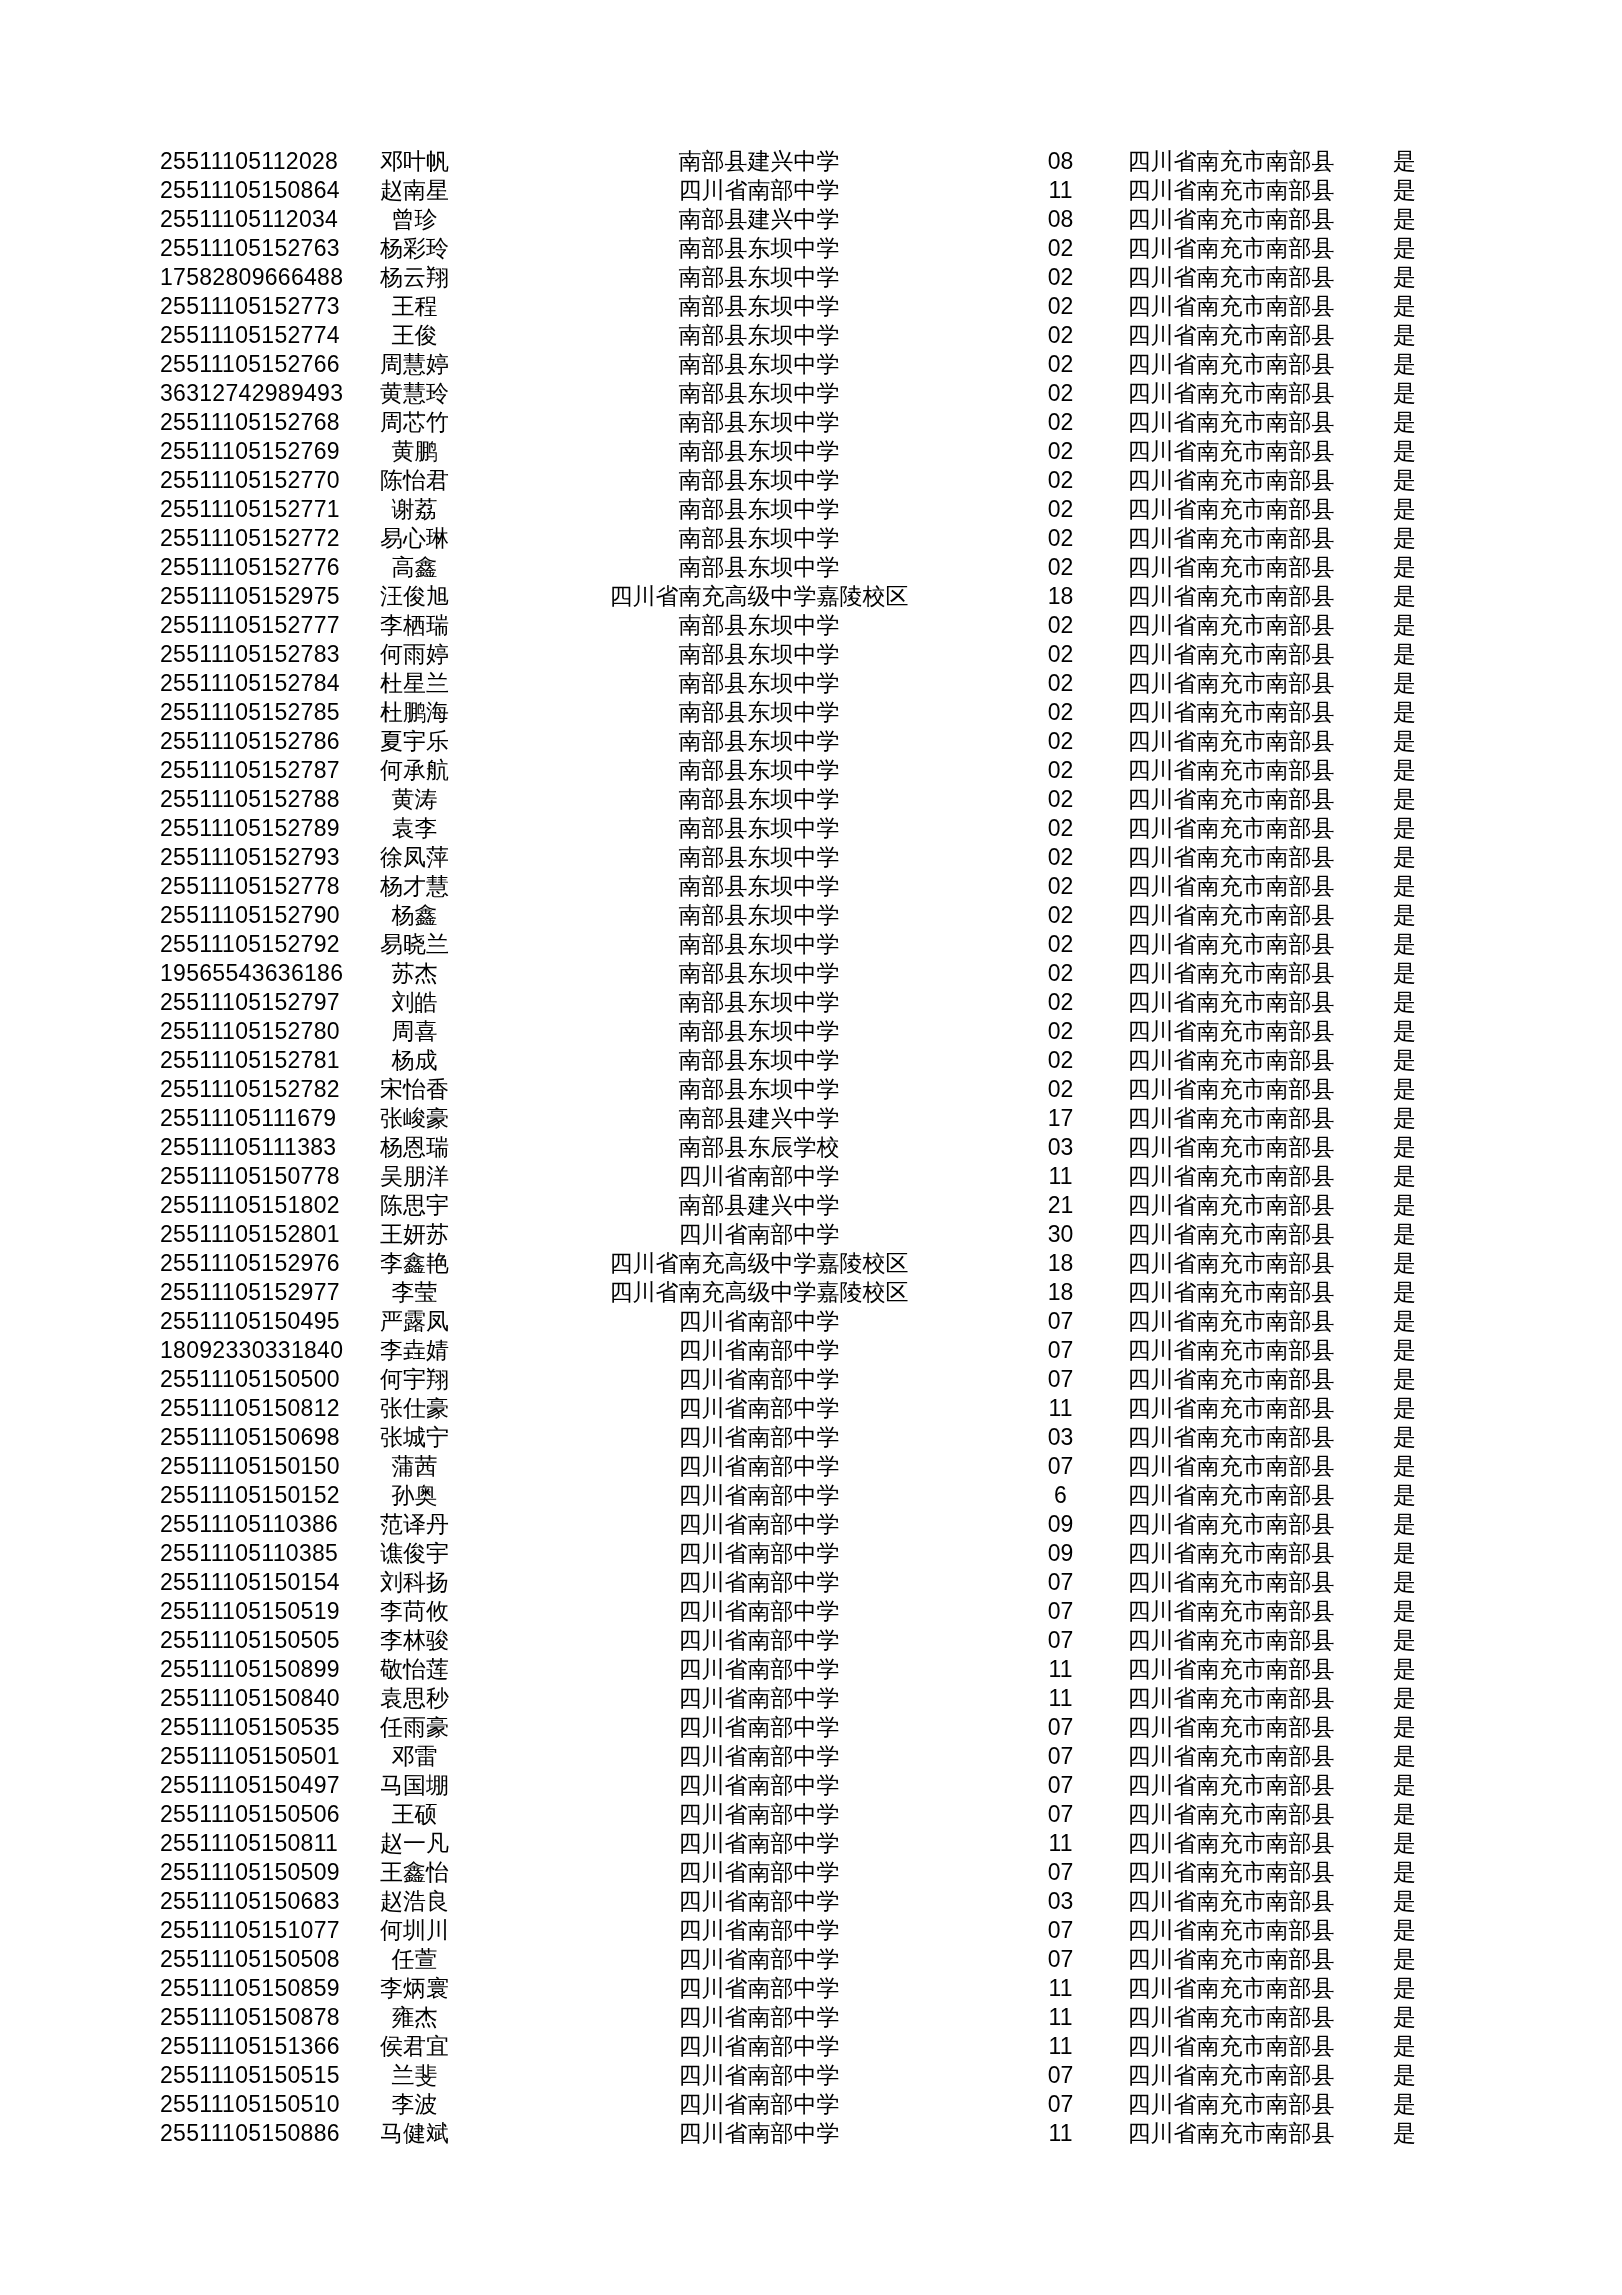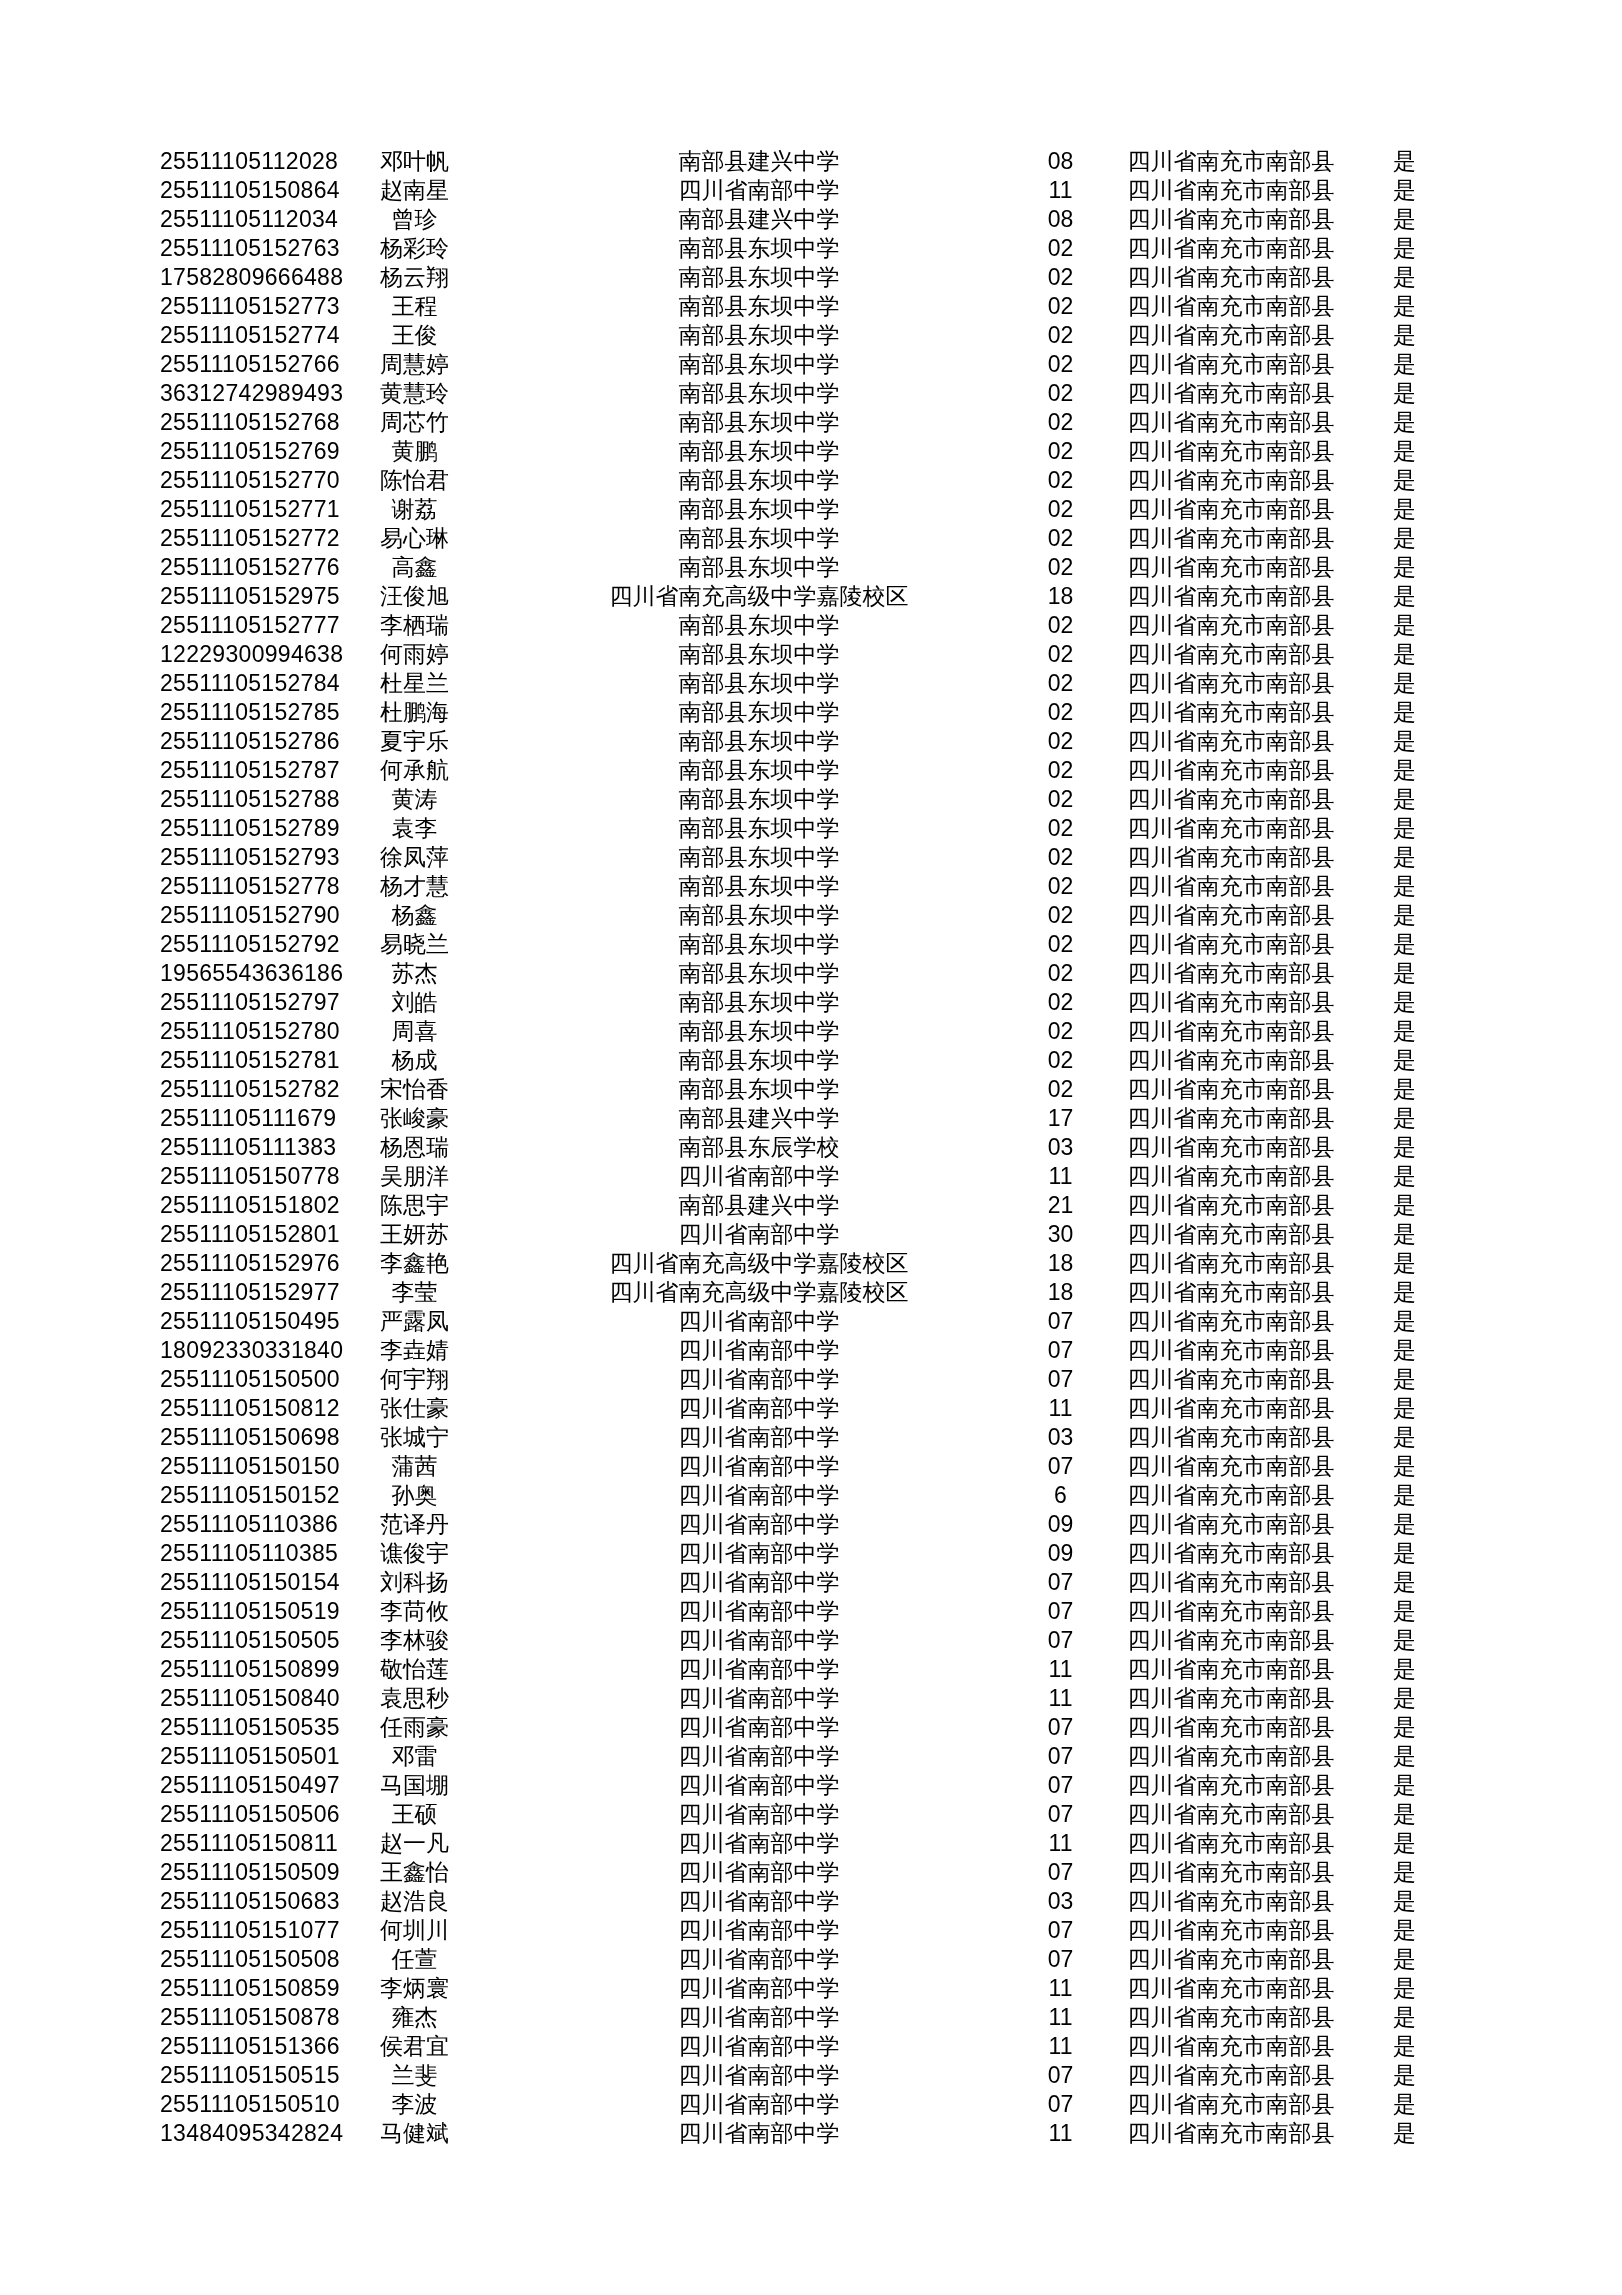--- a/index.html
+++ b/index.html
@@ -188,21 +188,21 @@
   <div class="row">
     <span class="c id">25511105152777</span>
     <span class="c name">李栖瑞</span>
     <span class="c school">南部县东坝中学</span>
     <span class="c code">02</span>
     <span class="c region">四川省南充市南部县</span>
     <span class="c yes">是</span>
   </div>
 
   <div class="row">
-    <span class="c id">12229300994638</span>
+    <span class="c id">25511105152783</span>
     <span class="c name">何雨婷</span>
     <span class="c school">南部县东坝中学</span>
     <span class="c code">02</span>
     <span class="c region">四川省南充市南部县</span>
     <span class="c yes">是</span>
   </div>
 
   <div class="row">
     <span class="c id">25511105152784</span>
     <span class="c name">杜星兰</span>
@@ -647,21 +647,21 @@
   <div class="row">
     <span class="c id">25511105150510</span>
     <span class="c name">李波</span>
     <span class="c school">四川省南部中学</span>
     <span class="c code">07</span>
     <span class="c region">四川省南充市南部县</span>
     <span class="c yes">是</span>
   </div>
 
   <div class="row">
-    <span class="c id">13484095342824</span>
+    <span class="c id">25511105150886</span>
     <span class="c name">马健斌</span>
     <span class="c school">四川省南部中学</span>
     <span class="c code">11</span>
     <span class="c region">四川省南充市南部县</span>
     <span class="c yes">是</span>
   </div>
 </div>
 </div>
 
 

